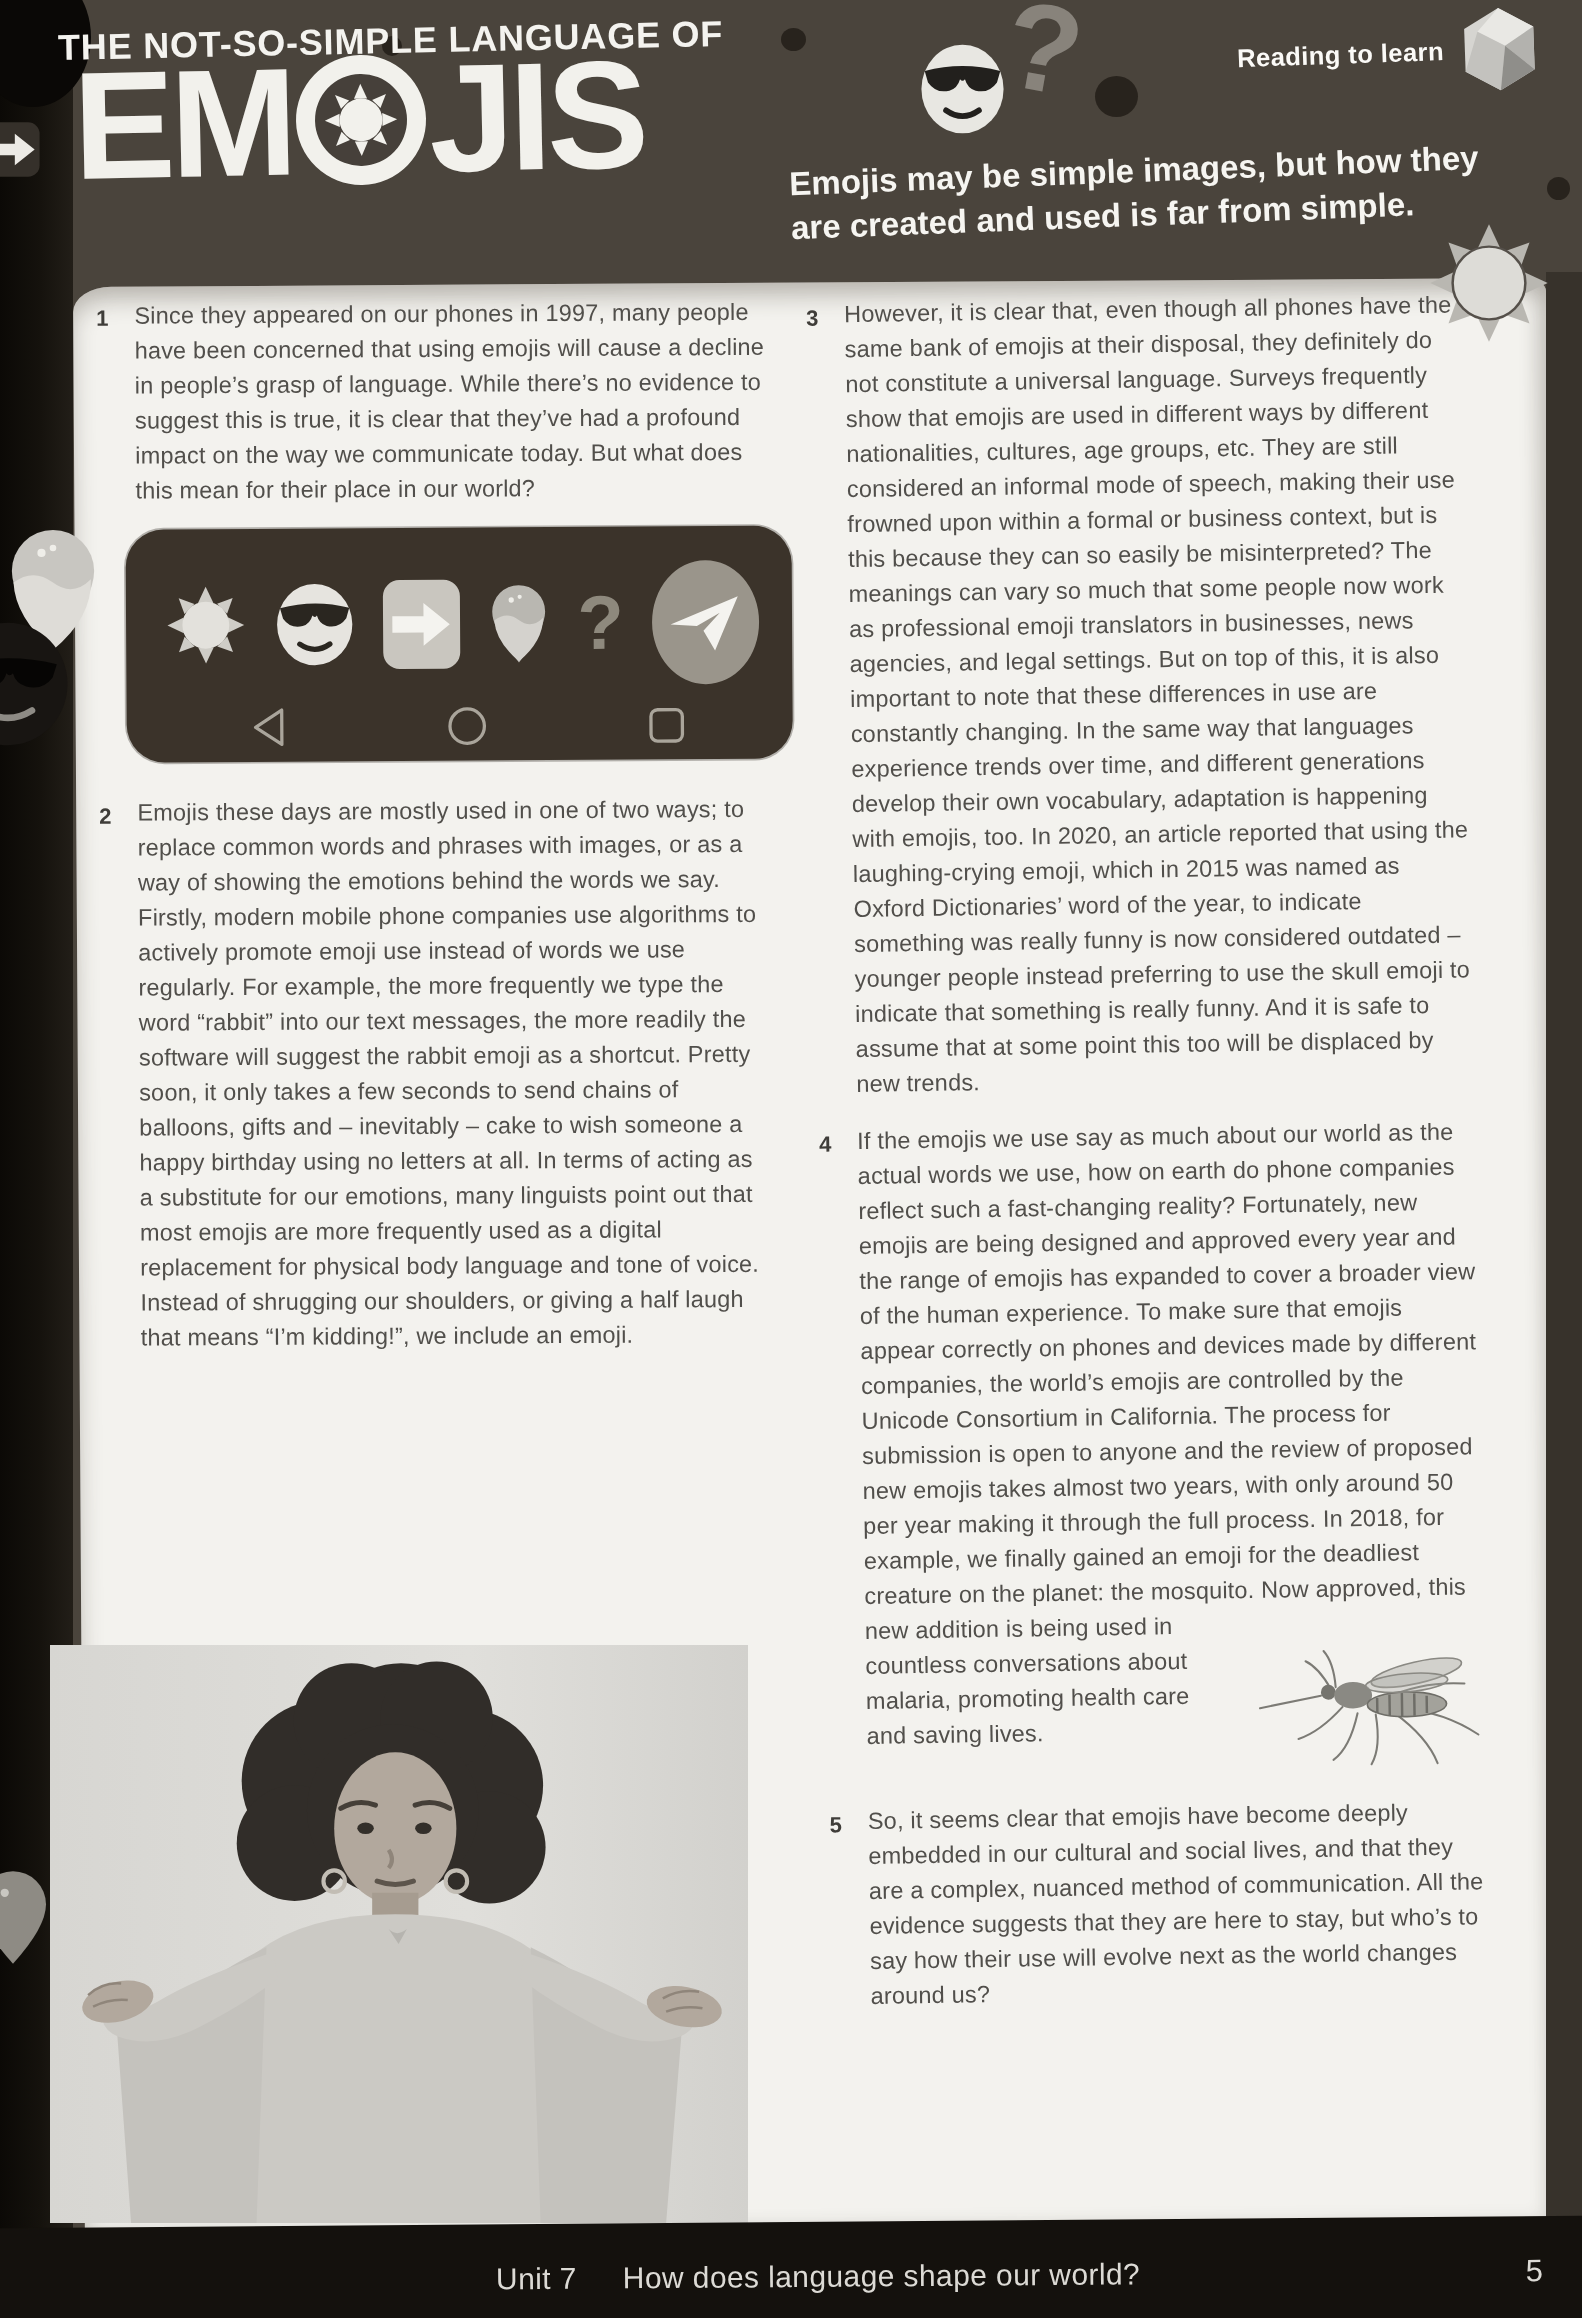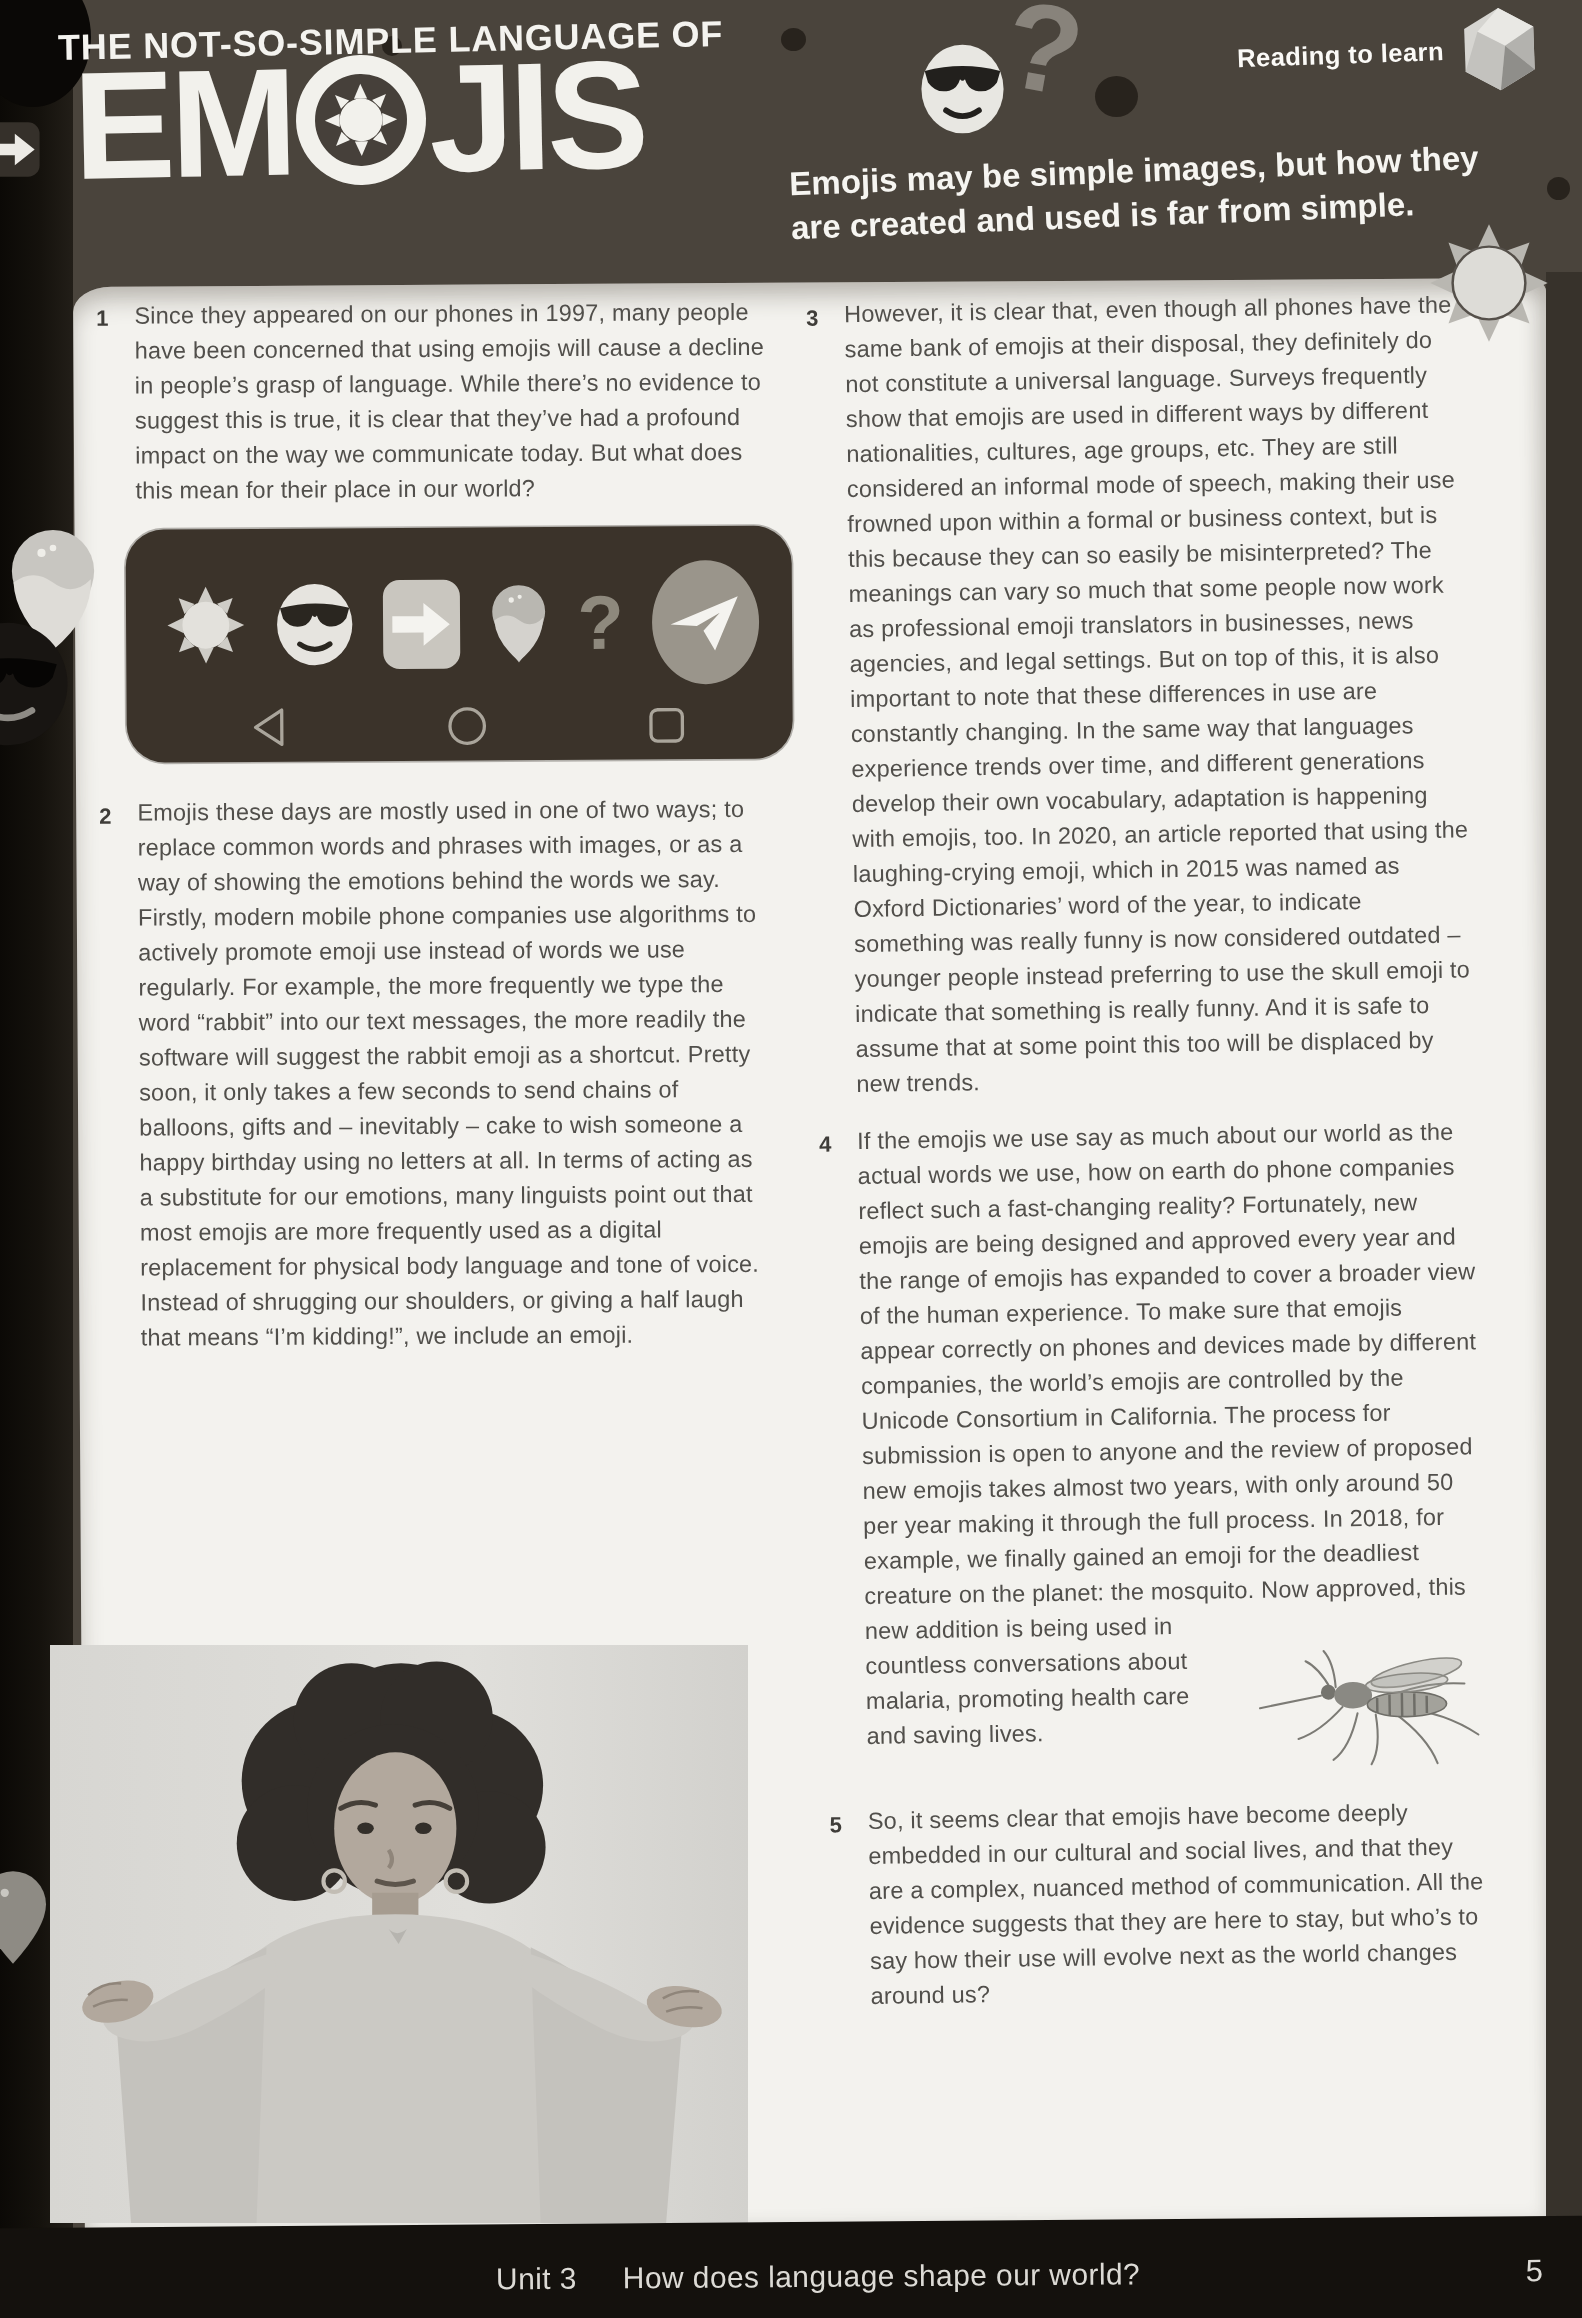--- a/index.html
+++ b/index.html
@@ -313,19 +313,19 @@
       <path d="M46 424 q18 -16 40 -14 M52 438 q20 -10 42 -8" stroke="#8f857a" stroke-width="3" fill="none"></path>
       <path d="M742 428 q20 -12 44 -8 M746 444 q22 -8 44 -4" stroke="#8f857a" stroke-width="3" fill="none"></path>
       <path d="M410 344 q10 10 22 0 l-10 18 z" fill="#b6b4af"></path>
     </svg>
   </div>
 
   <div class="edge-left"></div>
   <div class="edge-right"></div>
 
   <div class="footer">
-    <span class="unit">Unit 3</span>
+    <span class="unit">Unit 7</span>
     <span class="question">How does language shape our world?</span>
     <span class="pagenum">5</span>
   </div>
 
 </div>
 
 
 </body></html>

